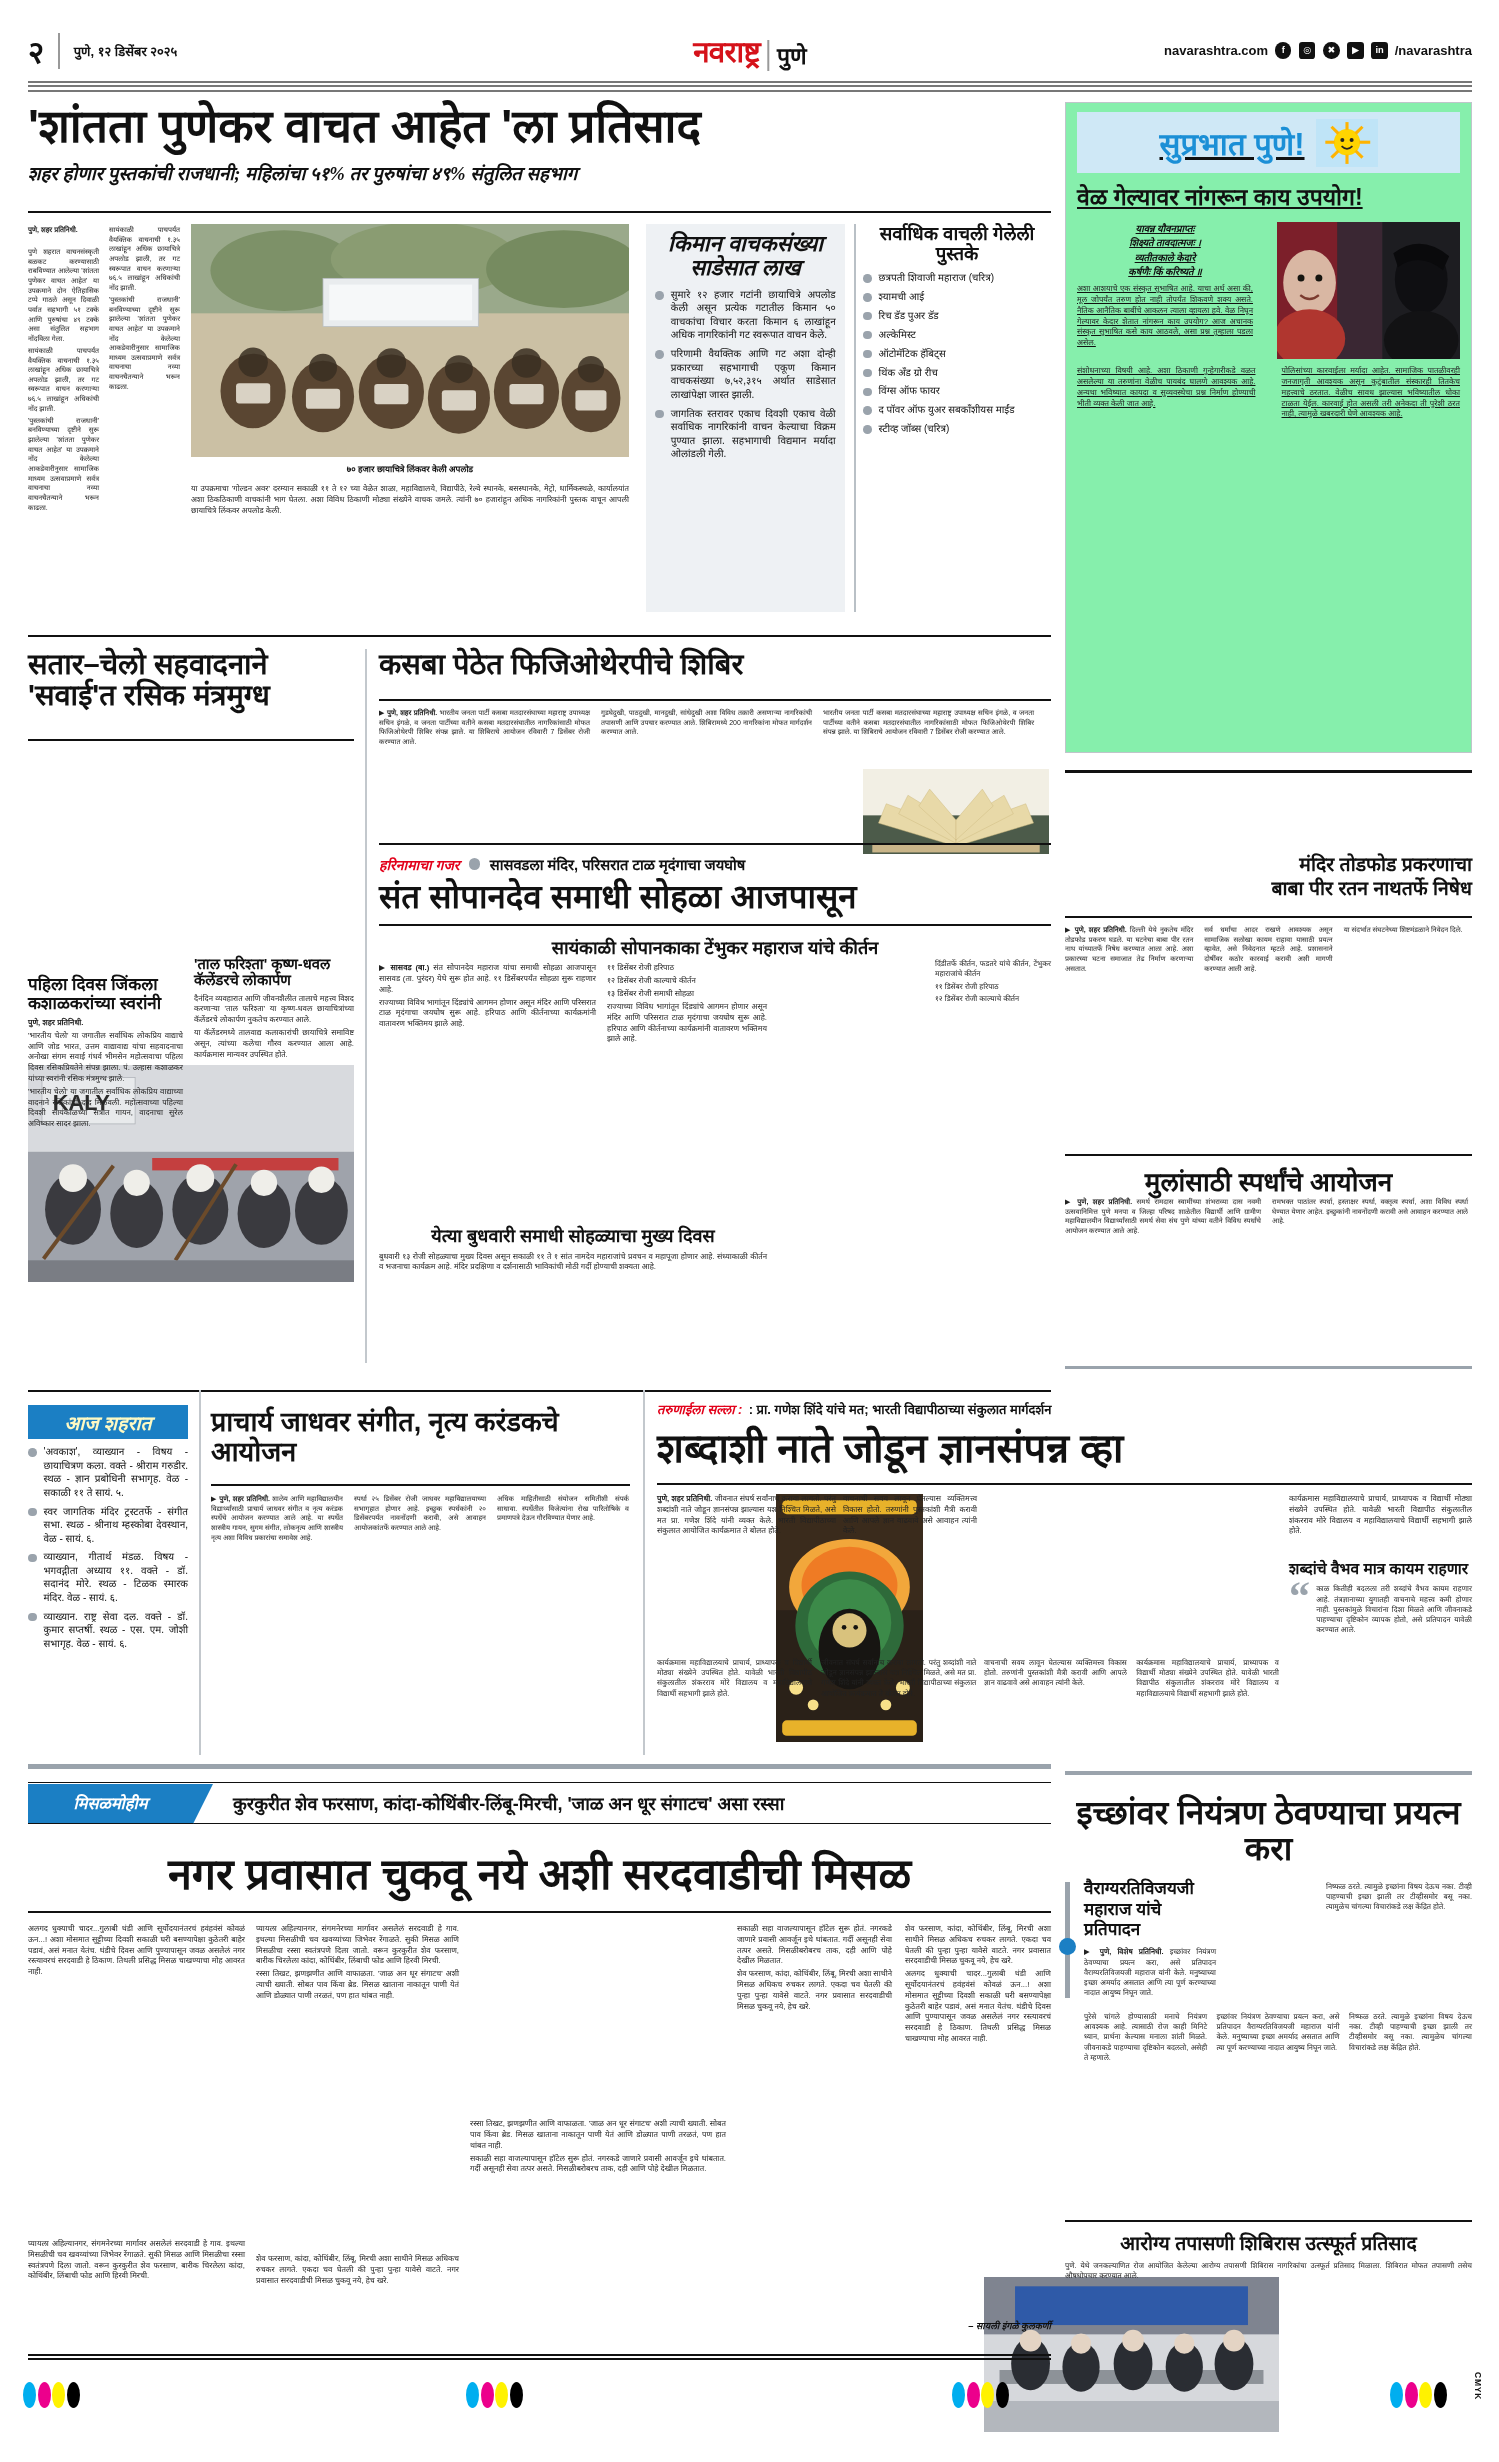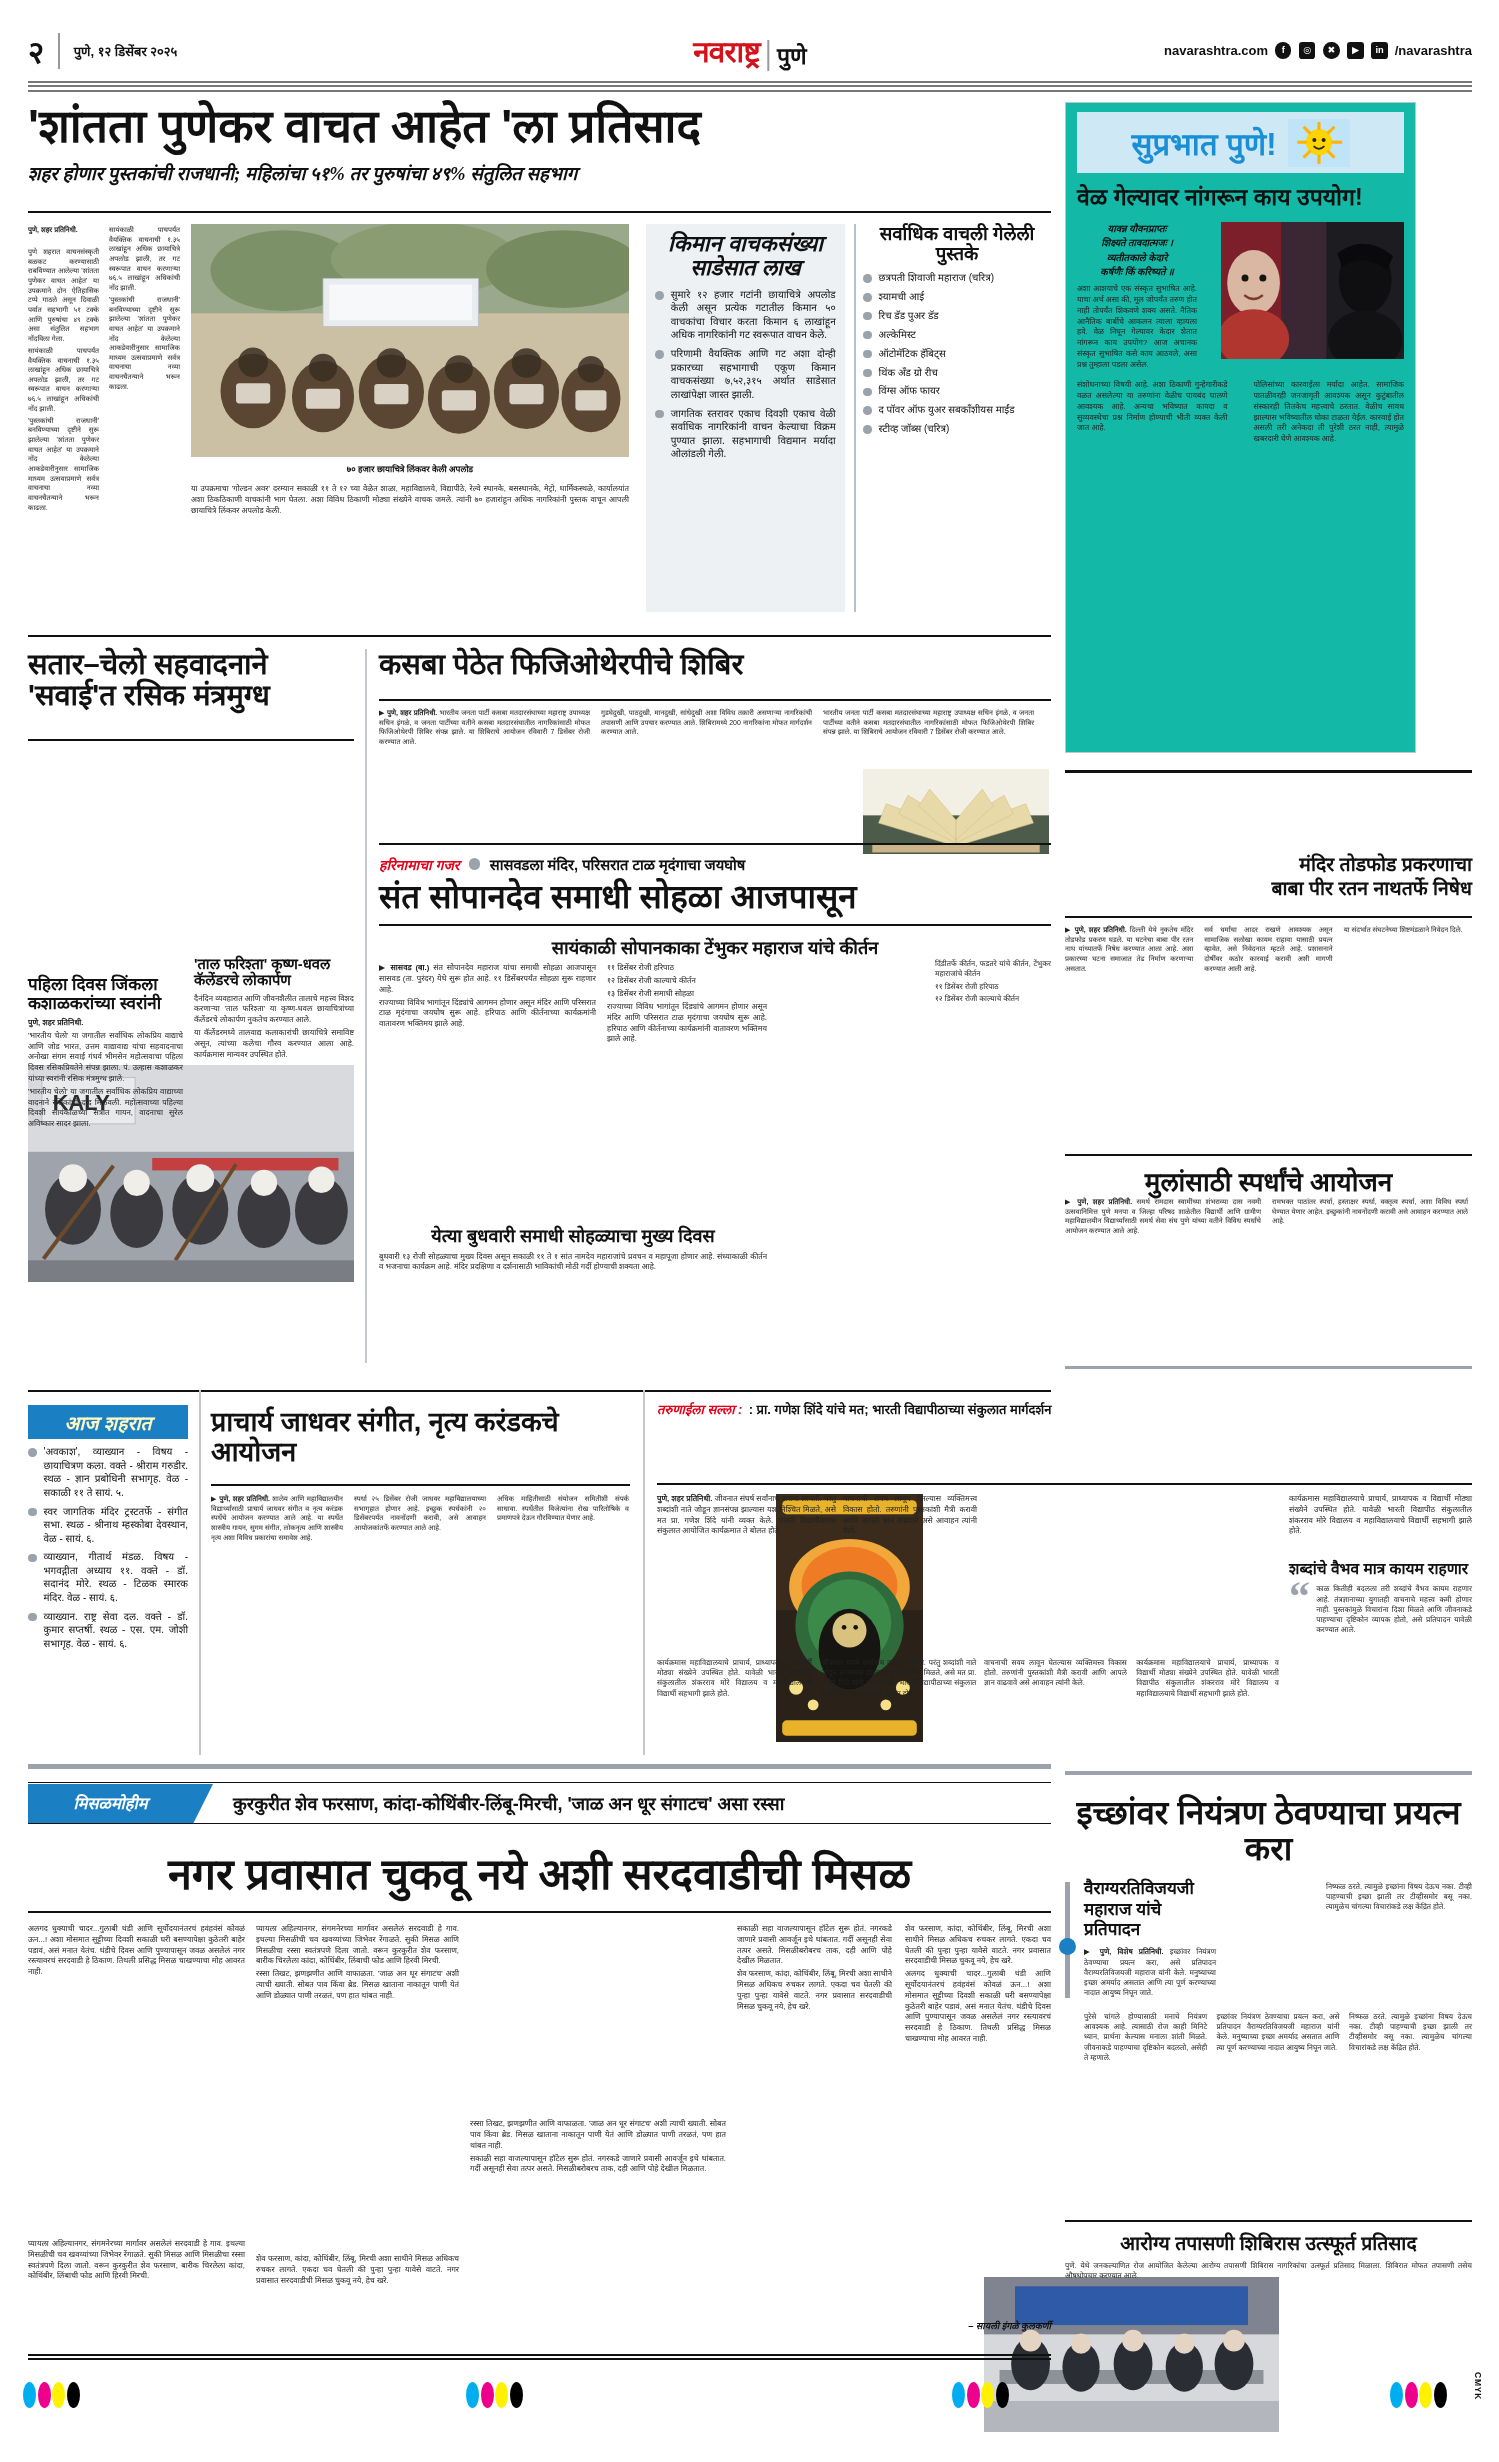--- a/index.html
+++ b/index.html
@@ -198,21 +198,21 @@
         <path d="M120 100 L220 70 L210 45 L120 78 Z"></path>
         <path d="M120 96 L46 58 L58 34 L120 72 Z"></path>
         <path d="M120 96 L194 58 L182 34 L120 72 Z"></path>
         <path d="M120 92 L72 48 L86 26 L120 66 Z"></path>
         <path d="M120 92 L168 48 L154 26 L120 66 Z"></path>
       </g>
       <rect x="12" y="96" width="216" height="12" fill="#c9b589"></rect>
     </svg>
   </div>
 
-  <div class="abs" style="left:1065px;top:102px;width:351px;height:651px;border:1.6px solid #bfc5ca;box-sizing:border-box;background:#14b8a6;">
+  <div class="abs" style="left:1065px;top:102px;width:407px;height:651px;border:1.6px solid #bfc5ca;box-sizing:border-box;background:#86efac;text-decoration:underline;">
     <div style="margin:9.3px 11px 0 11px;height:61px;background:#cfe8f6;display:flex;align-items:center;justify-content:center;gap:11px;">
       <span style="font-size:31px;font-weight:bold;color:#1b8fd6;">सुप्रभात पुणे!</span>
       <span style="width:62px;height:48px;display:inline-block;position:relative;">
         <svg viewBox="0 0 80 62" style="width:62px;height:48px;">
           <rect width="80" height="62" fill="#bfe4f7"></rect>
           <g fill="#ffd400">
             <circle cx="40" cy="30" r="17"></circle>
             <g stroke="#ffb300" stroke-width="4">
               <line x1="40" y1="4" x2="40" y2="14"></line>
                 <line x1="40" y1="46" x2="40" y2="58"></line>
@@ -491,20 +491,23 @@
         <p>अधिक माहितीसाठी संयोजन समितीशी संपर्क साधावा. स्पर्धेतील विजेत्यांना रोख पारितोषिके व प्रमाणपत्रे देऊन गौरविण्यात येणार आहे.</p>
       </div>
   </div>
 
   <div class="abs" style="left:643px;top:1390px;width:1.6px;height:365px;background:#c3c8cd;"></div>
 
   <div class="abs" style="left:657px;top:1400px;width:815px;display:flex;align-items:center;gap:6.2px;">
     <span class="kicker-red" style="font-size:13px;font-style:italic;">तरुणाईला सल्ला :</span>
     <span class="kicker" style="font-size:13px;">: प्रा. गणेश शिंदे यांचे मत; भारती विद्यापीठाच्या संकुलात मार्गदर्शन</span>
   </div>
+  <div class="abs" style="left:657px;top:1427px;width:815px;">
+    <div style="font-size:40px;font-weight:bold;line-height:1.05;">शब्दाशी नाते जोडून ज्ञानसंपन्न व्हा</div>
+  </div>
   <div class="abs" style="left:657px;top:1483px;width:815px;height:2.3px;background:#111;"></div>
 
   <div class="abs" style="left:657px;top:1494px;width:179px;">
     <div class="tiny" style="font-size:7.8px;">
         <p><b>पुणे, शहर प्रतिनिधी.</b> <span>जीवनात संघर्ष सर्वांनाच करावा लागतो. परंतु शब्दांशी नाते जोडून ज्ञानसंपन्न झाल्यास यश निश्चित मिळते, असे मत प्रा. गणेश शिंदे यांनी व्यक्त केले. भारती विद्यापीठाच्या संकुलात आयोजित कार्यक्रमात ते बोलत होते.</span></p>
       </div>
   </div>
   <div class="abs" style="left:843px;top:1494px;width:134px;">
     <div class="tiny" style="font-size:7.8px;">
         <p>वाचनाची सवय लावून घेतल्यास व्यक्तिमत्त्व विकास होतो. तरुणांनी पुस्तकांशी मैत्री करावी आणि आपले ज्ञान वाढवावे असे आवाहन त्यांनी केले.</p>

